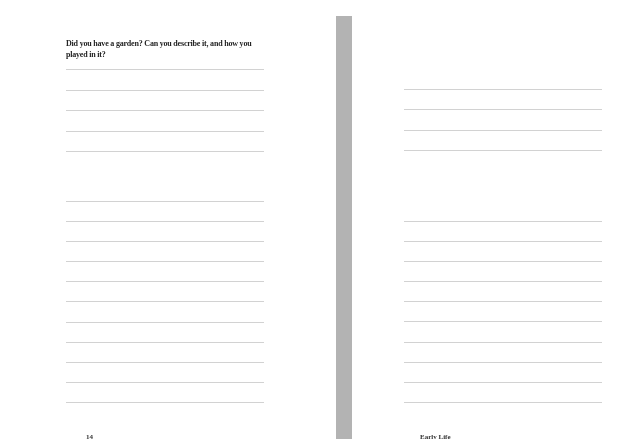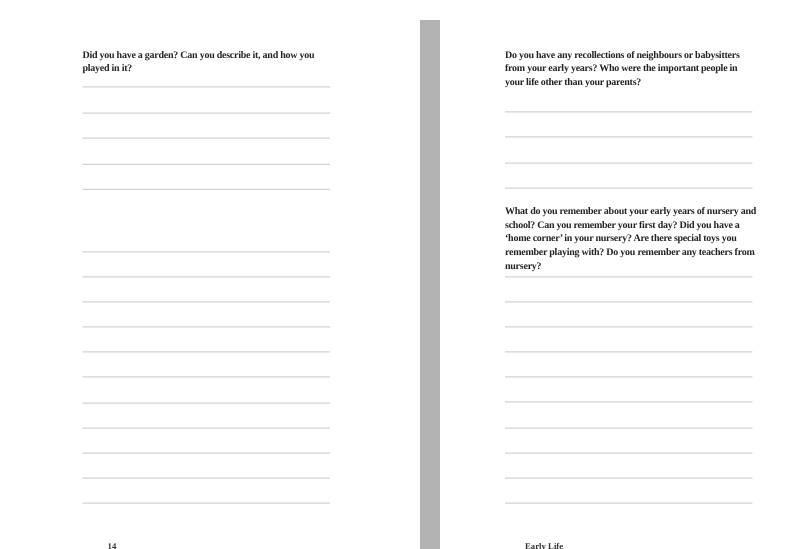--- a/index.html
+++ b/index.html
@@ -99,29 +99,27 @@
 
     <div class="footer">
       <span class="page-num">14</span>
       <span class="running-title">My Mother's Story</span>
     </div>
   </div>
 
   <div class="divider"></div>
 
   <div class="page right">
-    <p class="question q1">Do you have any recollections of neighbours or babysitters from your early years? Who were the important people in your life other than your parents?</p>
     <div class="lines lines-r1">
         <div class="ruled-line"></div>
         <div class="ruled-line"></div>
         <div class="ruled-line"></div>
         <div class="ruled-line"></div>
       </div>
 
-    <p class="question q-r2">What do you remember about your early years of nursery and school? Can you remember your first day? Did you have a ‘home corner’ in your nursery? Are there special toys you remember playing with? Do you remember any teachers from nursery?</p>
     <div class="lines lines-r2">
         <div class="ruled-line"></div>
         <div class="ruled-line"></div>
         <div class="ruled-line"></div>
         <div class="ruled-line"></div>
         <div class="ruled-line"></div>
         <div class="ruled-line"></div>
         <div class="ruled-line"></div>
         <div class="ruled-line"></div>
         <div class="ruled-line"></div>

